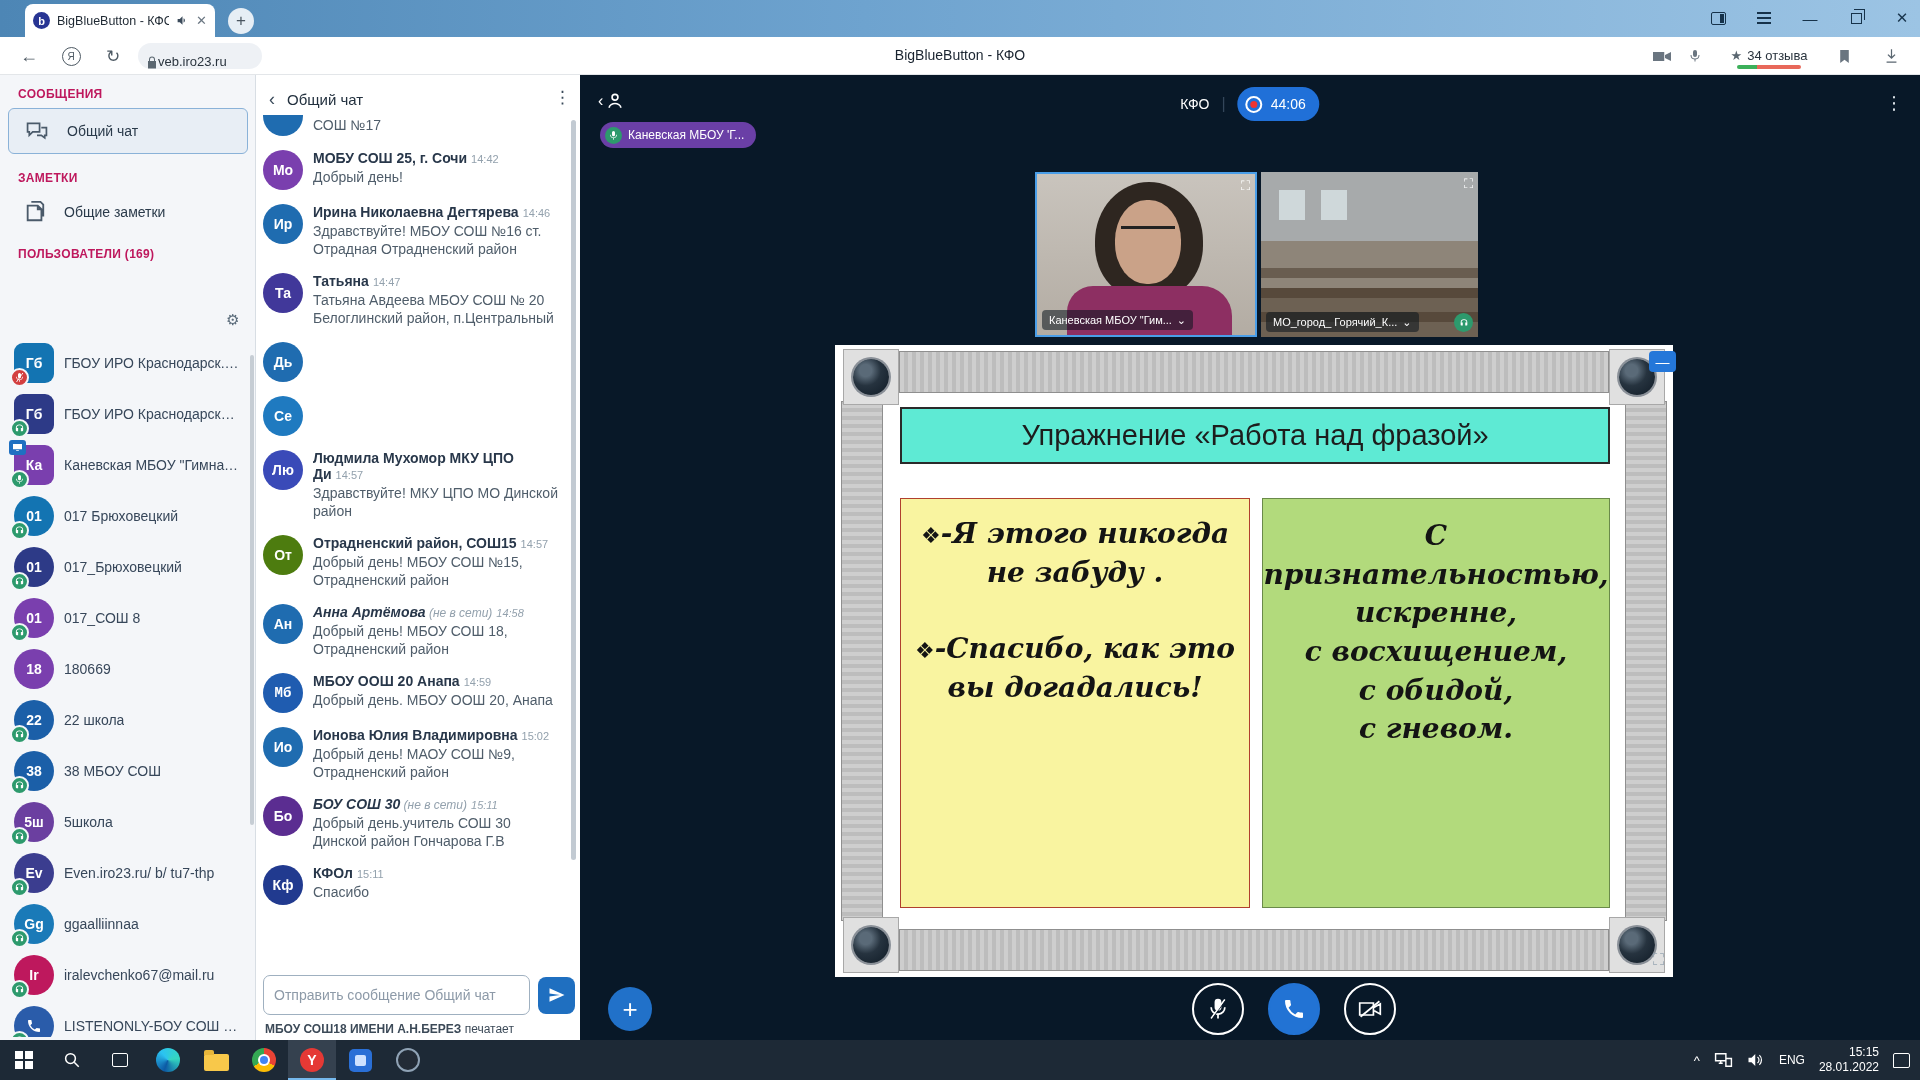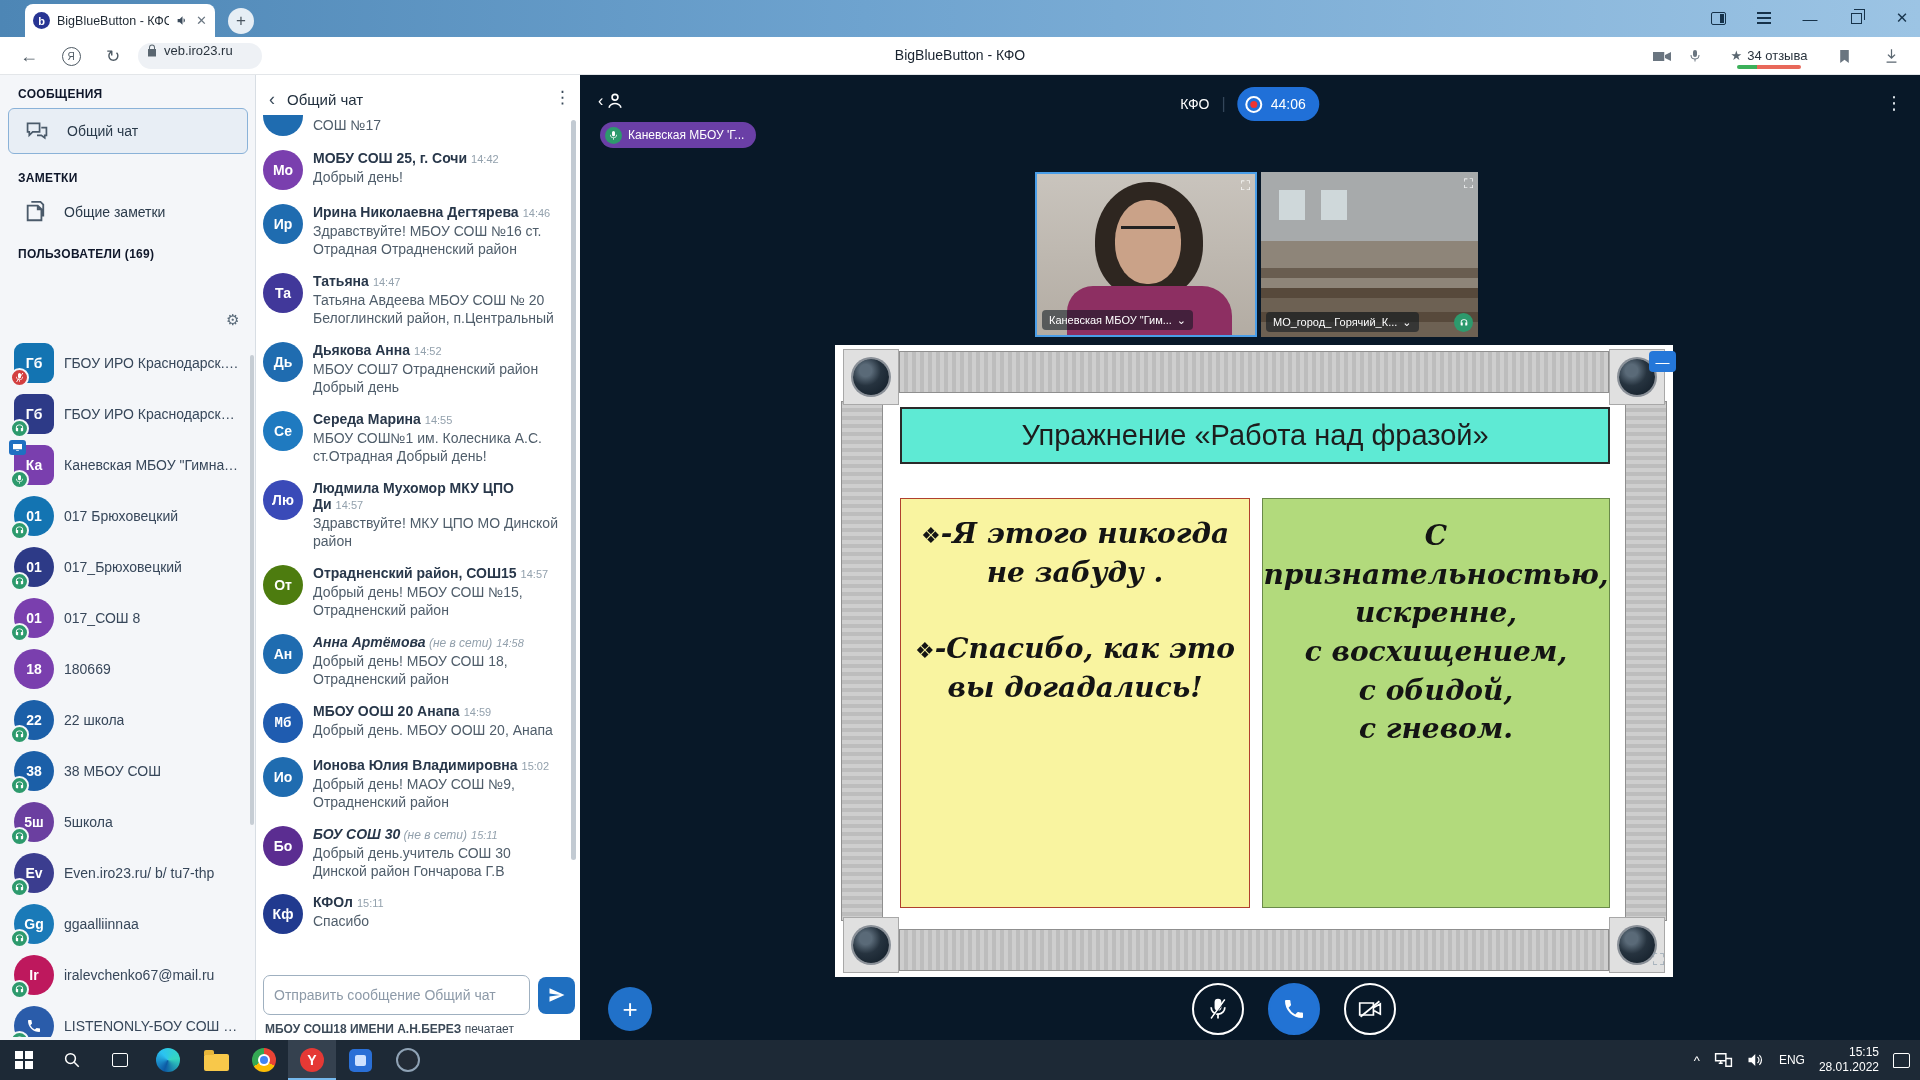--- a/index.html
+++ b/index.html
@@ -26,32 +26,32 @@
   .panelsicon { width:15px; height:13px; border:1.6px solid #16324a; border-radius:2px; position:relative; }
   .panelsicon::before { content:''; position:absolute; right:1px; top:1px; bottom:1px; width:4px; background:#16324a; }
   .hamb { display:flex; flex-direction:column; gap:3px; }
   .hamb i { display:block; width:14px; height:1.8px; background:#16324a; }
 
   .toolbar { position:absolute; left:0; top:37px; width:1920px; height:38px; background:#fff;
     border-bottom:1px solid #e3e6e9; }
   .tb-ic { position:absolute; top:0; height:38px; display:flex; align-items:center; justify-content:center;
     color:#4e5a64; }
   .urlpill { position:absolute; left:138px; top:6px; height:26px; min-width:124px; background:#eef1f5;
-    border-radius:13px; display:flex; align-items:flex-start; gap:6px; padding:0 12px 0 8px; }
+    border-radius:13px; display:flex; align-items:flex-end; padding:0 12px 0 8px; }
   .url-text { font-size:13px; color:#2a343e; }
   .pagetitle { position:absolute; left:50%; transform:translateX(-50%); top:10px; font-size:14px; color:#1a2430; }
   .circleA { width:19px; height:19px; border:1.8px solid #4e5a64; border-radius:50%;
     font-size:10px; display:flex; align-items:center; justify-content:center; }
   .revbar { width:64px; height:4px; border-radius:2px; margin-top:2px;
     background:linear-gradient(90deg,#3cb05a 0 32%,#e8685a 32% 100%); }
 
   
   .sidebar { position:absolute; left:0; top:75px; width:256px; height:965px; background:#f4f6f9;
     border-right:1px solid #d8dee4; }
-  .sec-h { position:absolute; left:18px; font-size:12px; font-weight:bold; color:#0f172a; letter-spacing:.3px; }
+  .sec-h { position:absolute; left:18px; font-size:12px; font-weight:bold; color:#be185d; letter-spacing:.3px; }
   .side-item { position:absolute; left:8px; width:240px; height:46px; border-radius:6px;
     display:flex; align-items:center; gap:18px; padding-left:16px; }
   .side-item.sel { background:#e8eef5; border:1px solid #8ab2d8; }
   .side-item .lbl { font-size:14px; color:#2a3a4a; }
   .gearpos { position:absolute; left:226px; top:236px; font-size:15px; color:#5a6b7a; }
   .userlist { position:absolute; left:0; top:262px; width:250px; height:700px; overflow:hidden; }
   .urow { height:51px; display:flex; align-items:center; gap:10px; padding-left:14px; position:relative; }
   .uav { width:40px; height:40px; position:relative; flex:0 0 40px; color:#fff; font-size:14px; font-weight:bold;
     display:flex; align-items:center; justify-content:center; }
   .uav.square { border-radius:9px; } .uav.circle { border-radius:50%; }
@@ -435,31 +435,23 @@
         </div>
         <div class="mrow">
           <div class="mav" style="background: rgb(65, 56, 154);">Та</div>
           <div class="mbody">
             <div class="mname">Татьяна<span class="mtime">14:47</span></div>
             <div class="mtext">Татьяна Авдеева МБОУ СОШ № 20 Белоглинский район, п.Центральный</div>
           </div>
         </div>
         <div class="mrow">
           <div class="mav" style="background: rgb(31, 108, 176);">Дь</div>
-          <div class="mbody">
-            <div class="mname">Дьякова Анна<span class="mtime">14:52</span></div>
-            <div class="mtext">МБОУ СОШ7 Отрадненский район Добрый день</div>
-          </div>
         </div>
         <div class="mrow">
           <div class="mav" style="background: rgb(31, 122, 192);">Се</div>
-          <div class="mbody">
-            <div class="mname">Середа Марина<span class="mtime">14:55</span></div>
-            <div class="mtext">МБОУ СОШ№1 им. Колесника А.С. ст.Отрадная Добрый день!</div>
-          </div>
         </div>
         <div class="mrow">
           <div class="mav" style="background: rgb(58, 74, 184);">Лю</div>
           <div class="mbody">
             <div class="mname">Людмила Мухомор МКУ ЦПО Ди<span class="mtime">14:57</span></div>
             <div class="mtext">Здравствуйте! МКУ ЦПО МО Динской район</div>
           </div>
         </div>
         <div class="mrow">
           <div class="mav" style="background: #4d7c0f;">От</div>

